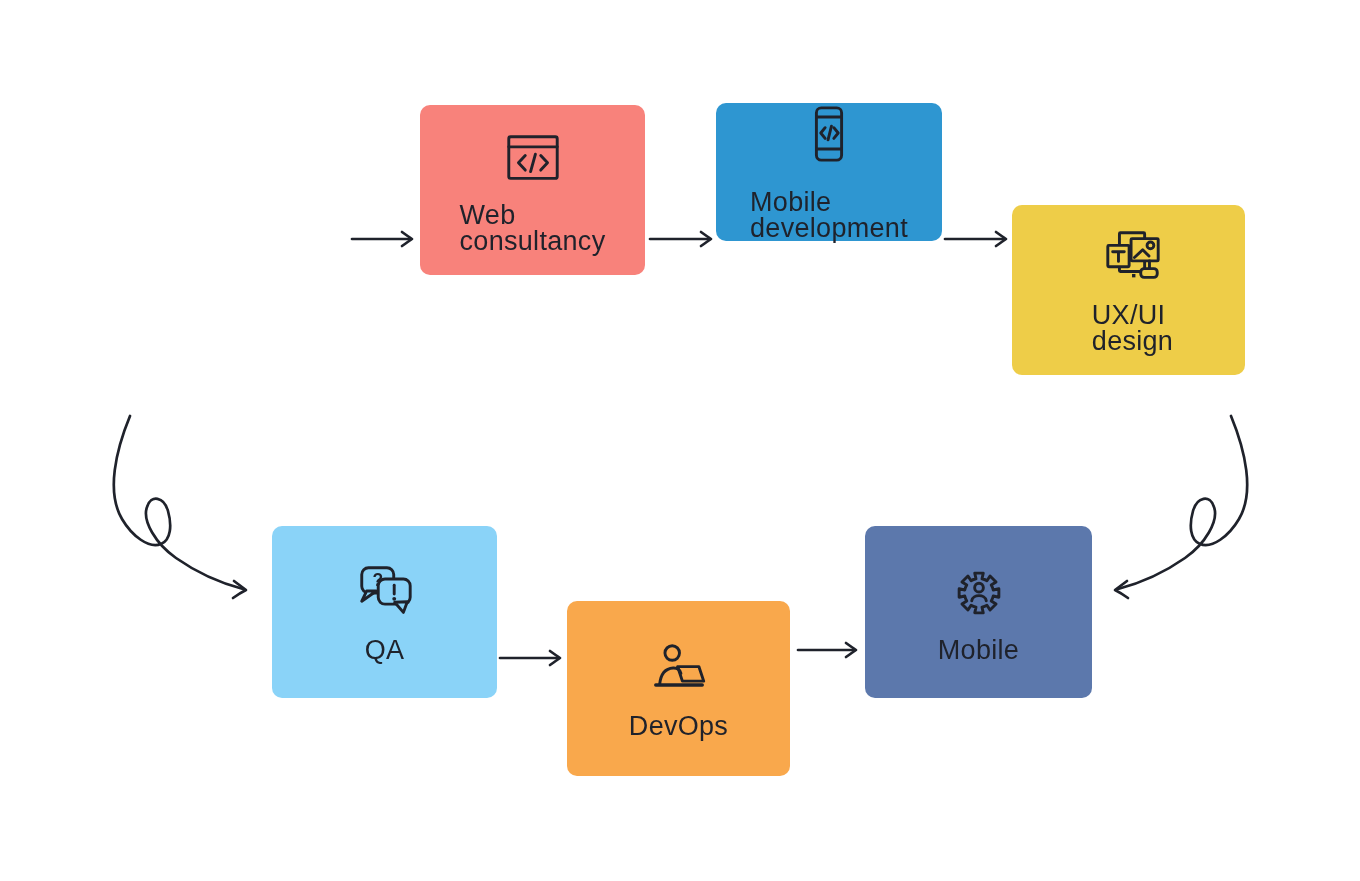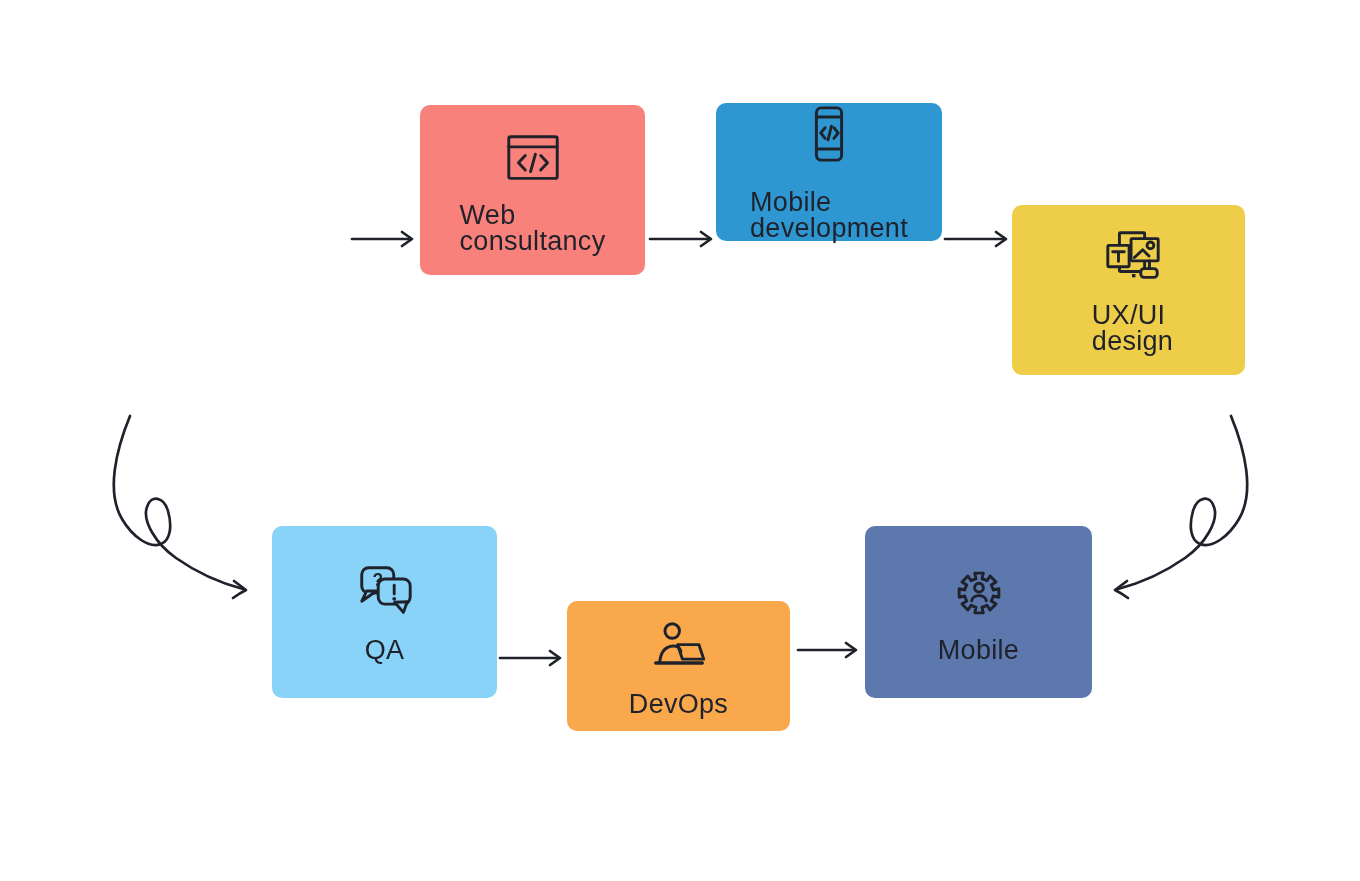--- a/index.html
+++ b/index.html
@@ -19,21 +19,21 @@
   .label{
     font-weight:400;font-size:27px;line-height:26px;
     text-align:left;letter-spacing:.3px;
   }
   
   .n-consultancy{left:125px;top:205px;width:222px;height:174px;}
   .n-web       {left:420px;top:105px;width:225px;height:170px;}
   .n-mobile    {left:716px;top:103px;width:226px;height:138px;gap:24px;}
   .n-uxui      {left:1012px;top:205px;width:225px;height:170px;padding-left:8px;}
   .n-qa        {left:272px;top:526px;width:225px;height:172px;}
-  .n-devops    {left:567px;top:601px;width:223px;height:130px;}
+  .n-devops    {left:567px;top:601px;width:223px;height:175px;}
   .n-support   {left:865px;top:526px;width:227px;height:172px;}
 
   
   .ink{stroke:var(--ink,#1F222B);fill:none;stroke-linecap:round;stroke-linejoin:round;}
   svg.icon .s{stroke-width:3;}
   svg.icon .s35{stroke-width:3.5;}
   .fillbox{fill:var(--node-color,#ccc);}
   .inkfill{fill:var(--ink,#1F222B);stroke:none;}
   .glyph{fill:var(--ink,#1F222B);stroke:none;font-weight:700;font-family:"Liberation Sans",sans-serif;}
   .connectors{position:absolute;inset:0;}

